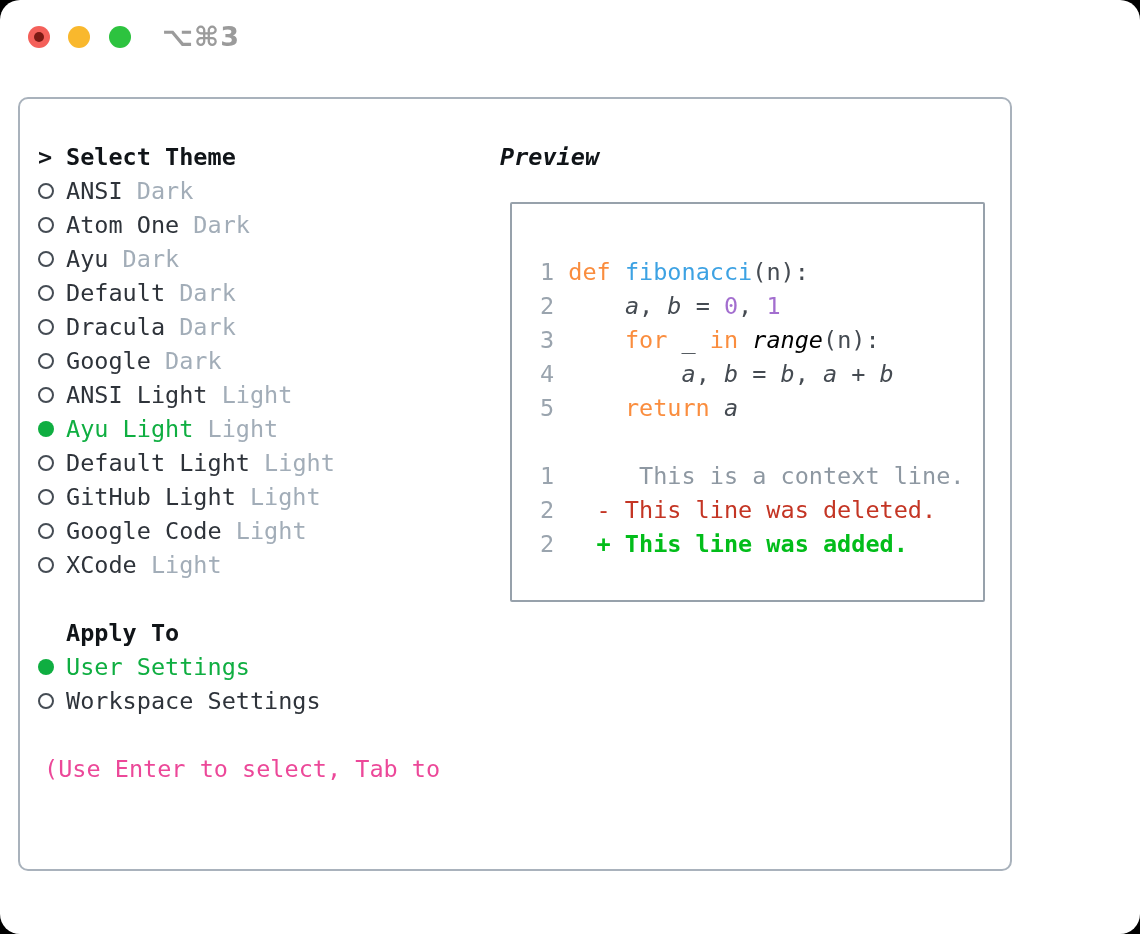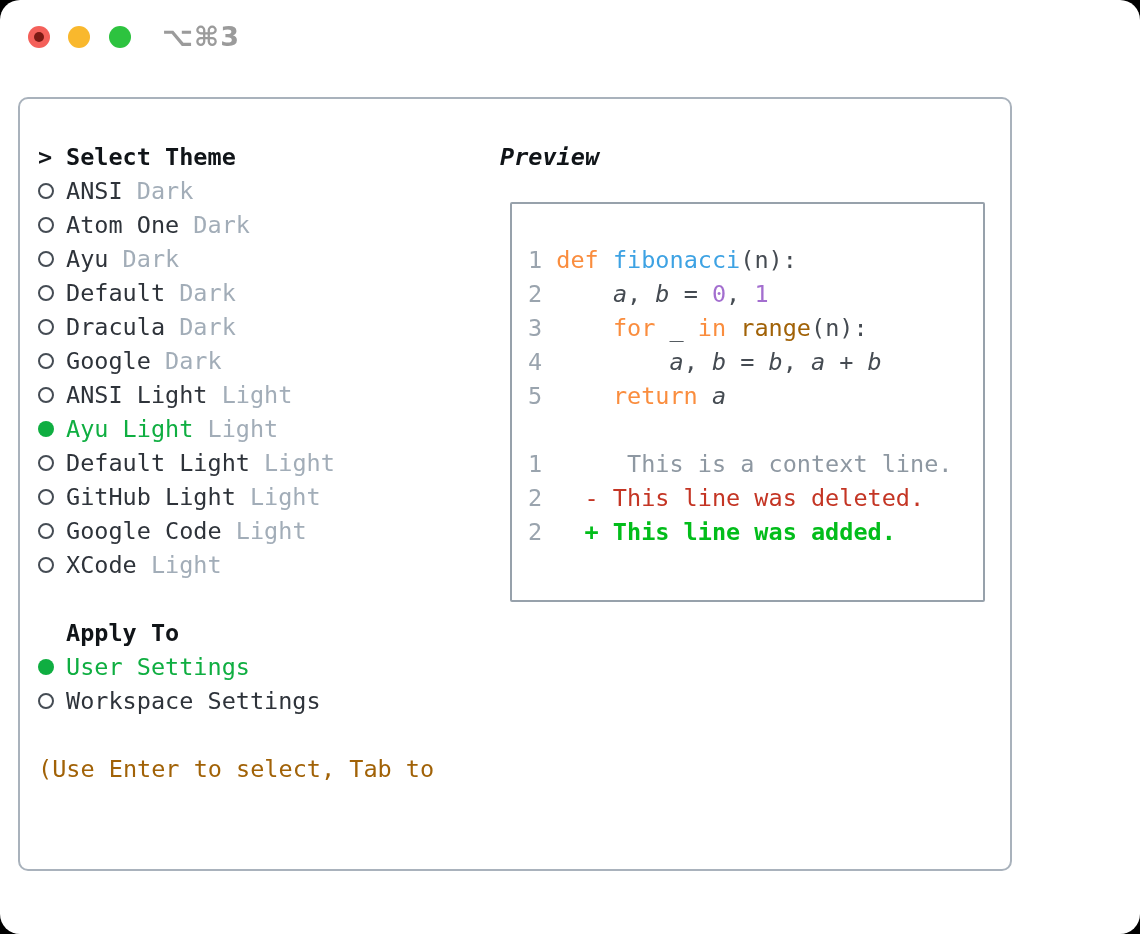--- a/index.html
+++ b/index.html
@@ -20,33 +20,33 @@
   
   .left-col{position:absolute;left:38px;top:140px;width:440px;font-size:23.5px;line-height:34px;color:#2e333a;}
   .row{height:34px;display:flex;align-items:center;}
   .marker{width:28px;flex:0 0 28px;display:flex;align-items:center;}
   .prompt{font-weight:bold;color:#14171b;}
   .ring{width:12px;height:12px;border:2px solid #454c54;border-radius:50%;}
   .dot{width:16px;height:16px;border-radius:50%;background:#0fae41;}
   .hdr{font-weight:bold;color:#101418;}
   .suffix{color:#a2adb8;}
   .selected .iname{color:#0fae41;}
-  .hint{color:#a16207;}
+  .hint{color:#ec4899;margin-left:6px;}
   
   .preview-hdr{position:absolute;left:500px;top:140px;height:34px;display:flex;align-items:center;
                font-size:23.5px;font-weight:bold;color:#101418;font-style:italic;}
   .preview-box{position:absolute;left:510px;top:202px;width:475px;height:400px;
                border:2px solid #97a1ab;border-radius:2px;box-sizing:border-box;background:#fff;}
-  .code{margin:0;padding:39px 0 0 16px;font-family:"DejaVu Sans Mono","Liberation Mono",monospace;
+  .code{margin:12px;padding:39px 0 0 16px;font-family:"DejaVu Sans Mono","Liberation Mono",monospace;
         font-size:23.5px;line-height:34px;white-space:pre;}
   .codeline{height:34px;}
   .ln{display:inline-block;width:2ch;color:#9aa4ae;}
   .c-kw{color:#fa8d3e;}
   .c-fn{color:#3da2e3;}
-  .c-call{color:#a16207;}
+  .c-call{color:#000000;font-style:italic;}
   .c-lit{color:#a36ecf;}
   .c-var{color:#454b52;font-style:italic;}
   .c-op{color:#454b52;}
   .c-ctx{color:#8e98a2;}
   .c-del{color:#c43524;}
   .c-add{color:#02bd1a;font-weight:bold;}
 </style>
 </head>
 <body>
 

